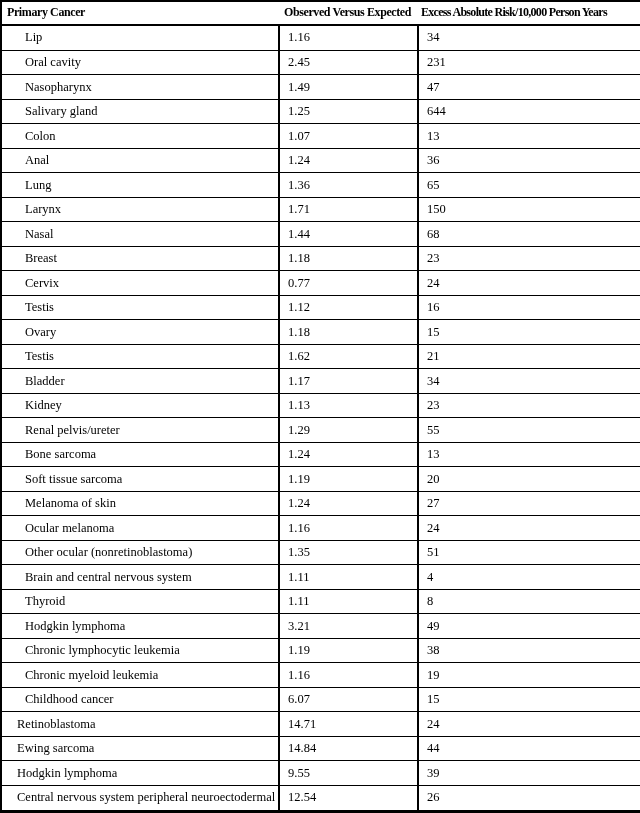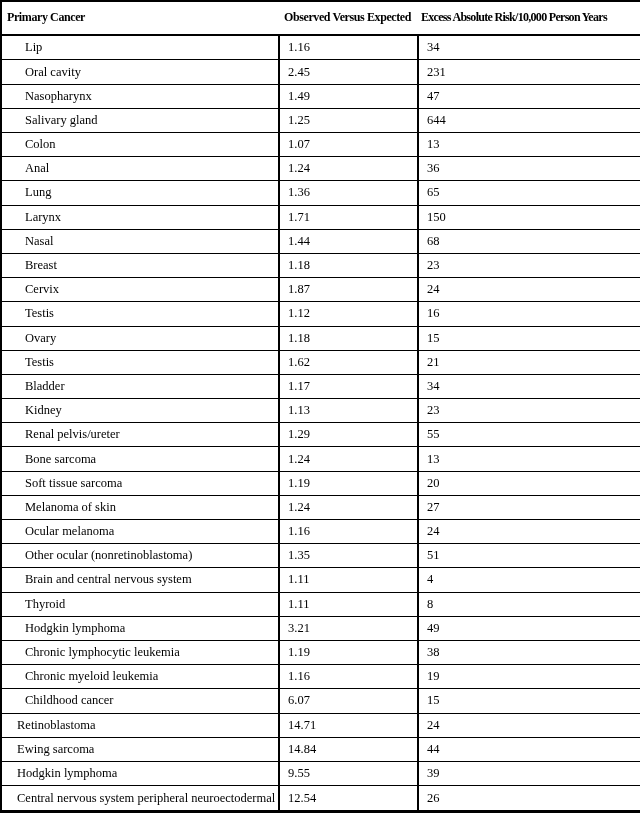--- a/index.html
+++ b/index.html
@@ -15,21 +15,21 @@
     table-layout: fixed;
     border-collapse: collapse;
     border: 2px solid #000;
     border-bottom-width: 3px;
   }
   th, td {
     text-align: left;
     vertical-align: middle;
     white-space: nowrap;
   }
-  thead tr { height: 34px; }
+  thead tr { height: 24px; }
   th {
     font-size: 12px;
     font-weight: bold;
     letter-spacing: -0.4px;
     border-bottom: 2px solid #000;
     padding: 0 0 1px 5px;
   }
   th.h3 { letter-spacing: -0.7px; padding-left: 3px; }
   td {
     font-size: 12.5px;
@@ -103,21 +103,21 @@
         <td class="col-oe">1.44</td>
         <td class="col-ear">68</td>
       </tr>
       <tr>
         <td class="col-cancer">Breast</td>
         <td class="col-oe">1.18</td>
         <td class="col-ear">23</td>
       </tr>
       <tr>
         <td class="col-cancer">Cervix</td>
-        <td class="col-oe">1.87</td>
+        <td class="col-oe">0.77</td>
         <td class="col-ear">24</td>
       </tr>
       <tr>
         <td class="col-cancer">Testis</td>
         <td class="col-oe">1.12</td>
         <td class="col-ear">16</td>
       </tr>
       <tr>
         <td class="col-cancer">Ovary</td>
         <td class="col-oe">1.18</td>

